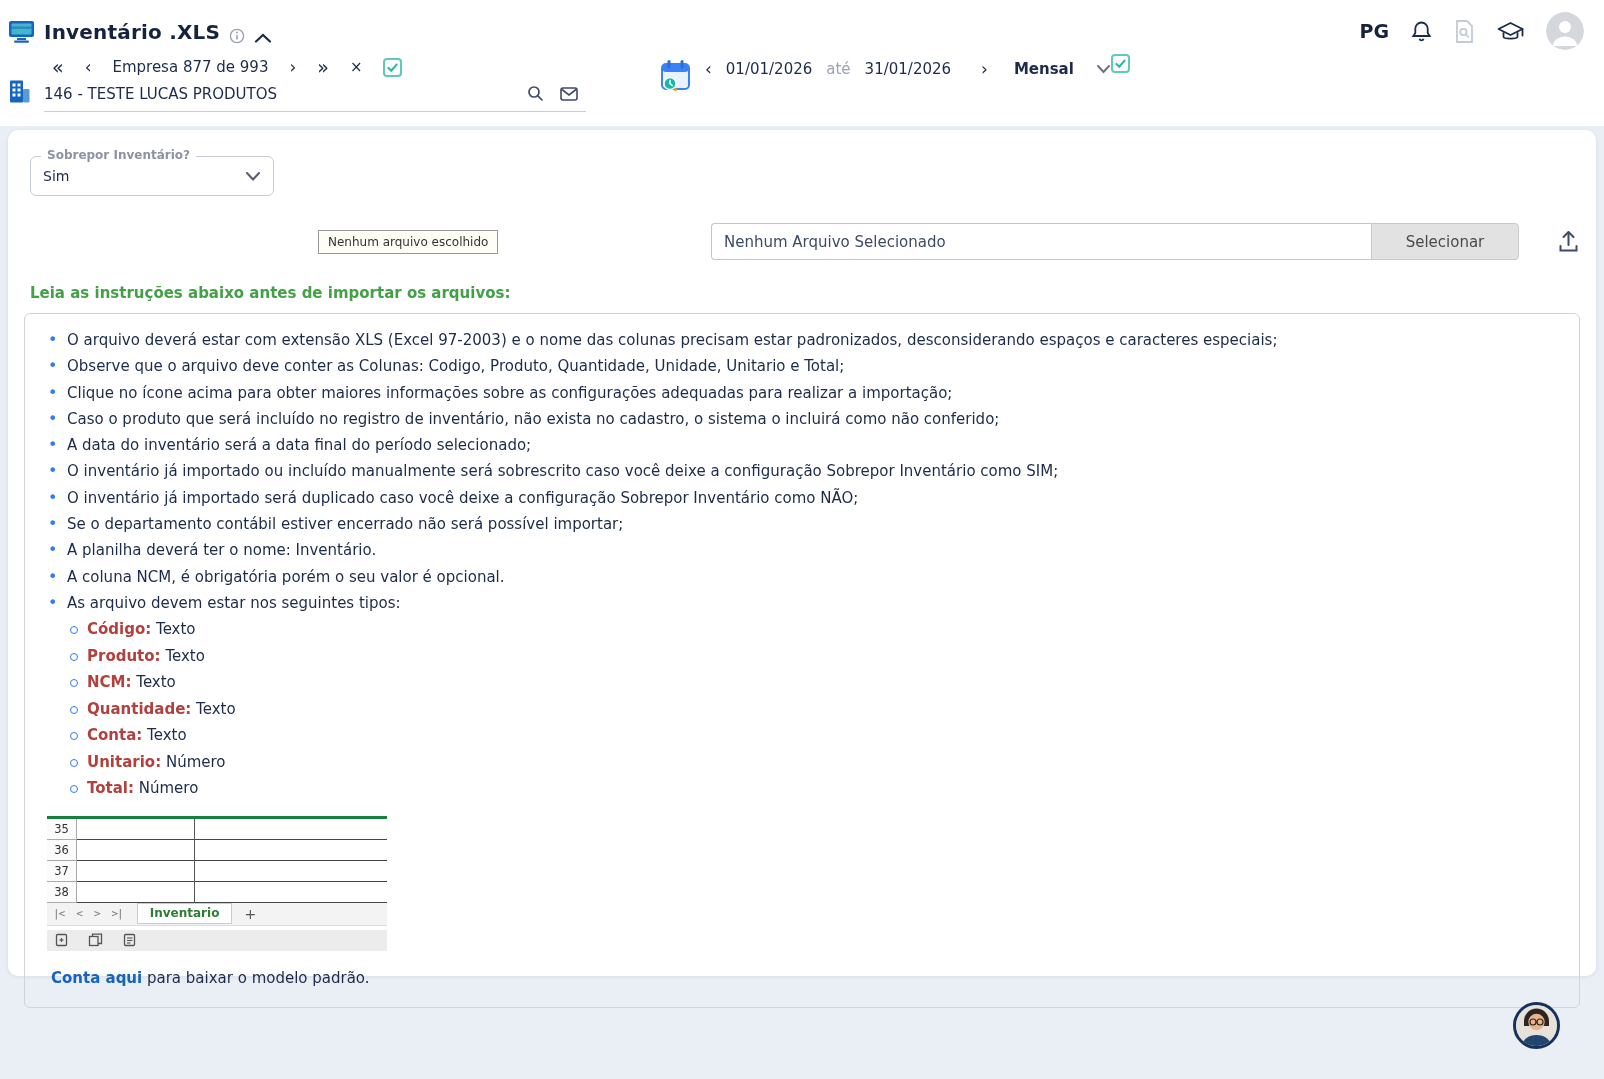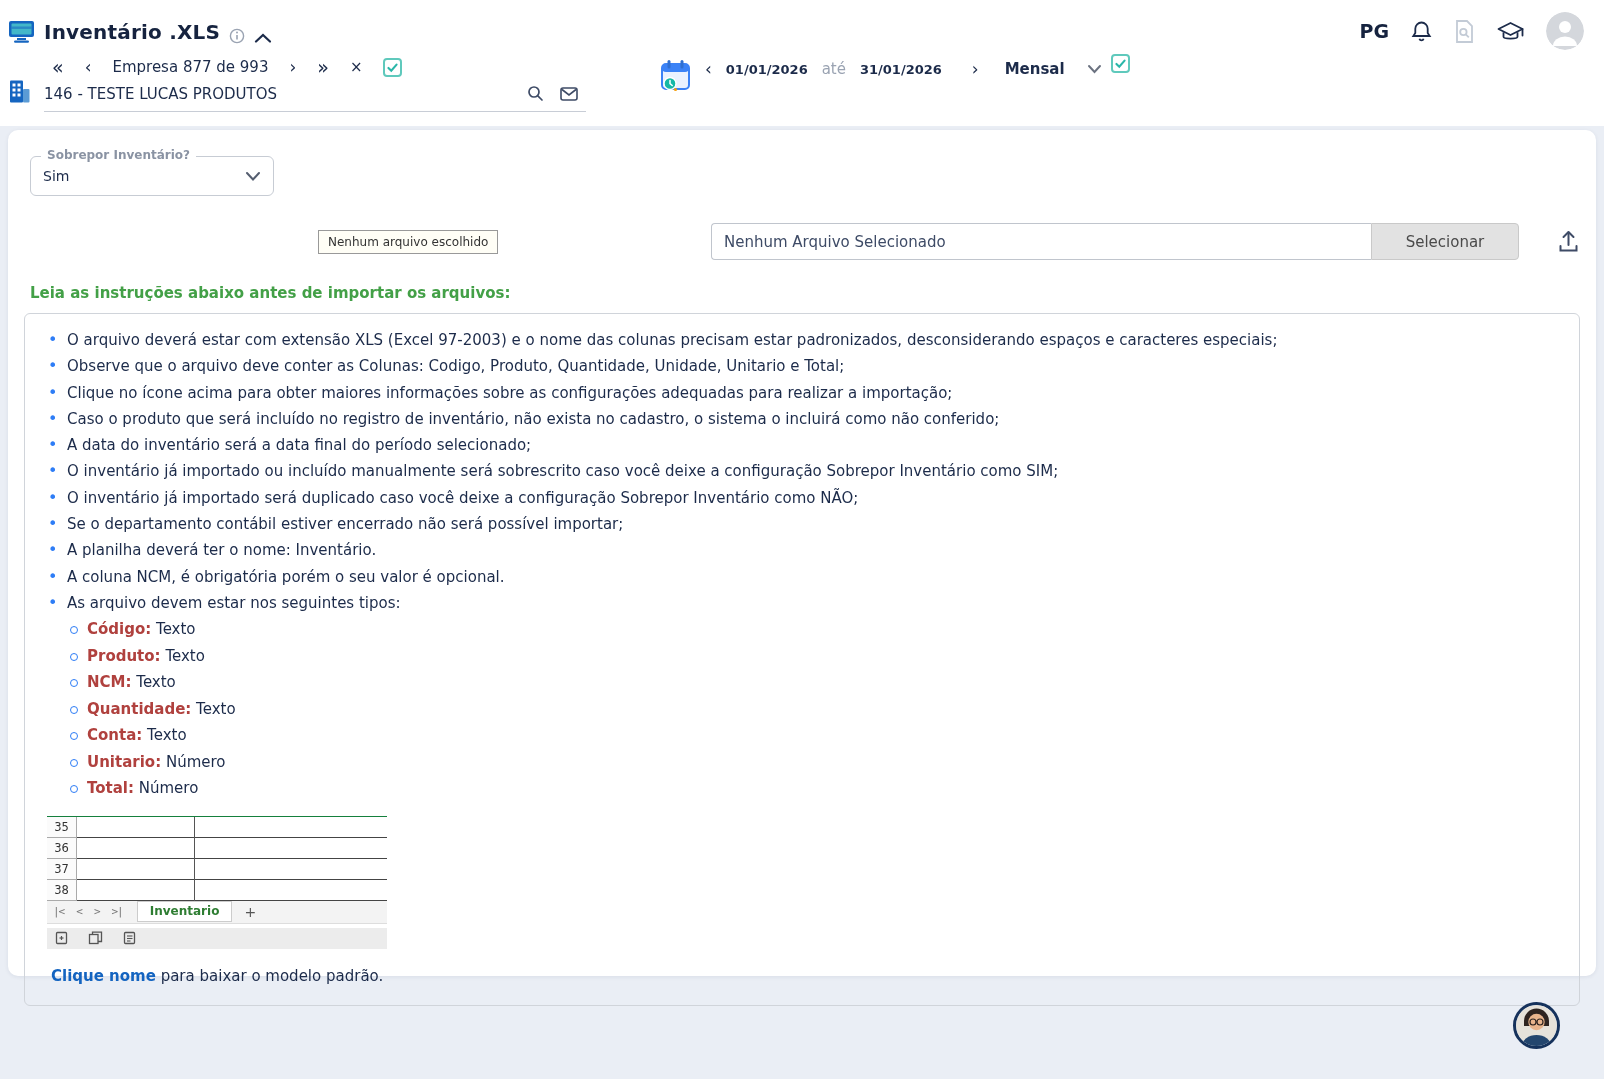--- a/index.html
+++ b/index.html
@@ -28,21 +28,21 @@
   .checkbox { width:19px; height:19px; border:2px solid #5fc9bc; border-radius:4px; background:#fff;
               display:inline-flex; align-items:center; justify-content:center; cursor:pointer; }
   .company-field { display:flex; align-items:center; gap:16px; border-bottom:1px solid #c8cdd6;
                    width:542px; height:32px; padding:0 8px 4px 0; cursor:pointer; }
   .company-name { flex:1; font-size:15px; color:#1c2b4a; }
 
   .period-block { margin-left:56px; position:relative; display:flex; gap:14px; width:470px; padding-top:6px; }
   .period-rows { flex:1; }
   .period-label { color:#8a93a3; font-size:15px; margin-bottom:8px; }
   .period-controls { display:flex; align-items:center; gap:14px; }
-  .date { font-size:13px; font-weight:700; color:#1c2b4a; cursor:pointer; }
+  .date { font-size:15px; font-weight:400; color:#1c2b4a; cursor:pointer; }
   .date-sep { color:#9aa3b2; font-size:15px; }
   .next-period { margin-left:16px; }
   .frequency { display:flex; align-items:center; gap:22px; margin-left:12px; cursor:pointer; }
   .frequency-value { font-size:15px; font-weight:600; color:#1c2b4a; }
   .period-checkbox { position:absolute; right:0; top:0; }
 
   .card { margin:4px 8px; background:#fff; border-radius:10px; padding:16px;
           height:846px; position:relative; box-shadow:0 1px 4px rgba(20,40,80,.08); }
   .select-wrap { position:relative; width:244px; height:40px; border:1px solid #c7ccd4; border-radius:6px;
                  display:flex; align-items:center; padding:0 12px; margin:10px 0 0 6px; cursor:pointer; }
@@ -67,21 +67,21 @@
   .main-list { list-style:none; }
   .main-list li { position:relative; padding-left:28px; line-height:26.3px; font-size:15px; color:#1c2b4a; }
   .main-list li::before { content:"•"; color:#2e7df6; position:absolute; left:9px; font-size:16px; }
   .sub-list { list-style:none; }
   .sub-list li { position:relative; padding-left:48px; line-height:26.5px; font-size:15px; color:#1c2b4a; }
   .sub-list li::before { content:""; position:absolute; left:31px; top:10px; width:6px; height:6px;
                          border:1.5px solid #2e7df6; border-radius:50%; }
   .col-name { color:#b0413e; font-weight:700; }
 
   .sheet { width:340px; margin:14px 0 0 8px; }
-  .sheet-grid { position:relative; border-top:1px solid #15803d; }
+  .sheet-grid { position:relative; border-top:3px solid #15803d; }
   .sheet-row { display:flex; height:21px; }
   .rownum { width:30px; font-size:11.5px; color:#333; display:flex; align-items:center; justify-content:center;
             border-bottom:1px solid #aaa; border-right:1px solid #aaa; background:#fbfbfb; }
   .cells { flex:1; border-bottom:1px solid #444; }
   .vline { position:absolute; left:147px; top:0; bottom:0; width:1px; background:#555; }
   .sheet-tabs { height:23px; display:flex; align-items:center; background:#f3f3f3;
                 border-bottom:1px solid #ddd; font-size:11px; color:#777; }
   .tabnav { margin:0 6px; cursor:pointer; font-family:"DejaVu Sans Mono",monospace; letter-spacing:-1px; }
   .sheet-tab { background:#fff; border:1px solid #ccc; padding:2px 12px 3px 12px; color:#2e7d32;
                font-weight:700; font-size:12px; margin-left:8px; cursor:pointer; }
@@ -338,21 +338,21 @@
             <rect x="1.5" y="1.5" width="10" height="11" rx="1" fill="none" stroke="#555" stroke-width="1.3"></rect>
             <line x1="4" y1="5" x2="9.5" y2="5" stroke="#555" stroke-width="1.1"></line>
             <line x1="4" y1="7.5" x2="9.5" y2="7.5" stroke="#555" stroke-width="1.1"></line>
             <line x1="4" y1="10" x2="7.5" y2="10" stroke="#555" stroke-width="1.1"></line>
           </svg>
         </span>
       </div>
     </div>
 
     <div class="download-line">
-      <a href="#" class="download-link">Clique nome</a><span> para baixar o modelo padrão.</span>
+      <a href="#" class="download-link">Conta aqui</a><span> para baixar o modelo padrão.</span>
     </div>
   </div>
 </main>
 
 <div class="support-avatar">
   <svg width="41" height="41" viewBox="0 0 41 41">
     <circle cx="20.5" cy="20.5" r="20.5" fill="#e6e2da"></circle>
     <path d="M8 16 a12.5 12.5 0 0 1 25 0 v5 h-25z" fill="#2e2420"></path>
     <circle cx="20.5" cy="17" r="8.2" fill="#e8b48c"></circle>
     <circle cx="17" cy="17" r="3" fill="none" stroke="#2e2420" stroke-width="1.2"></circle>

